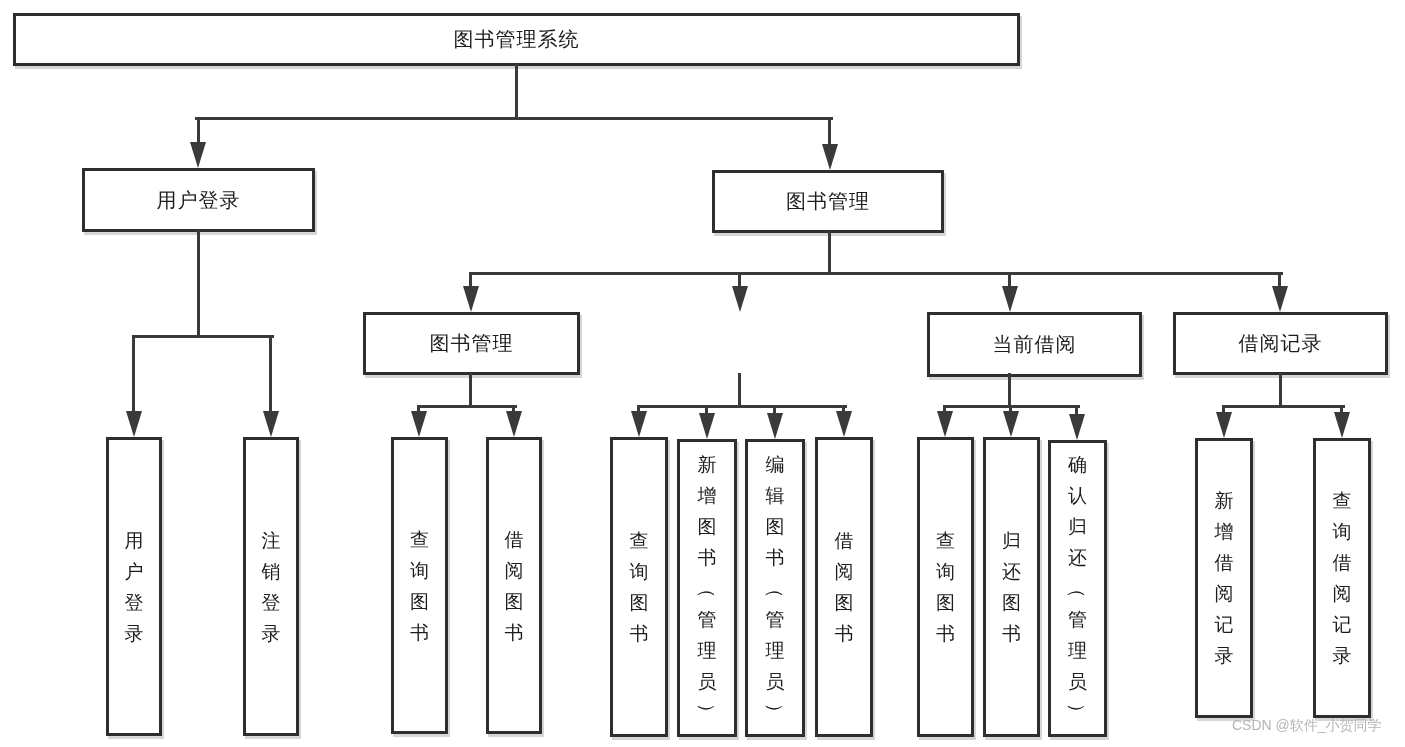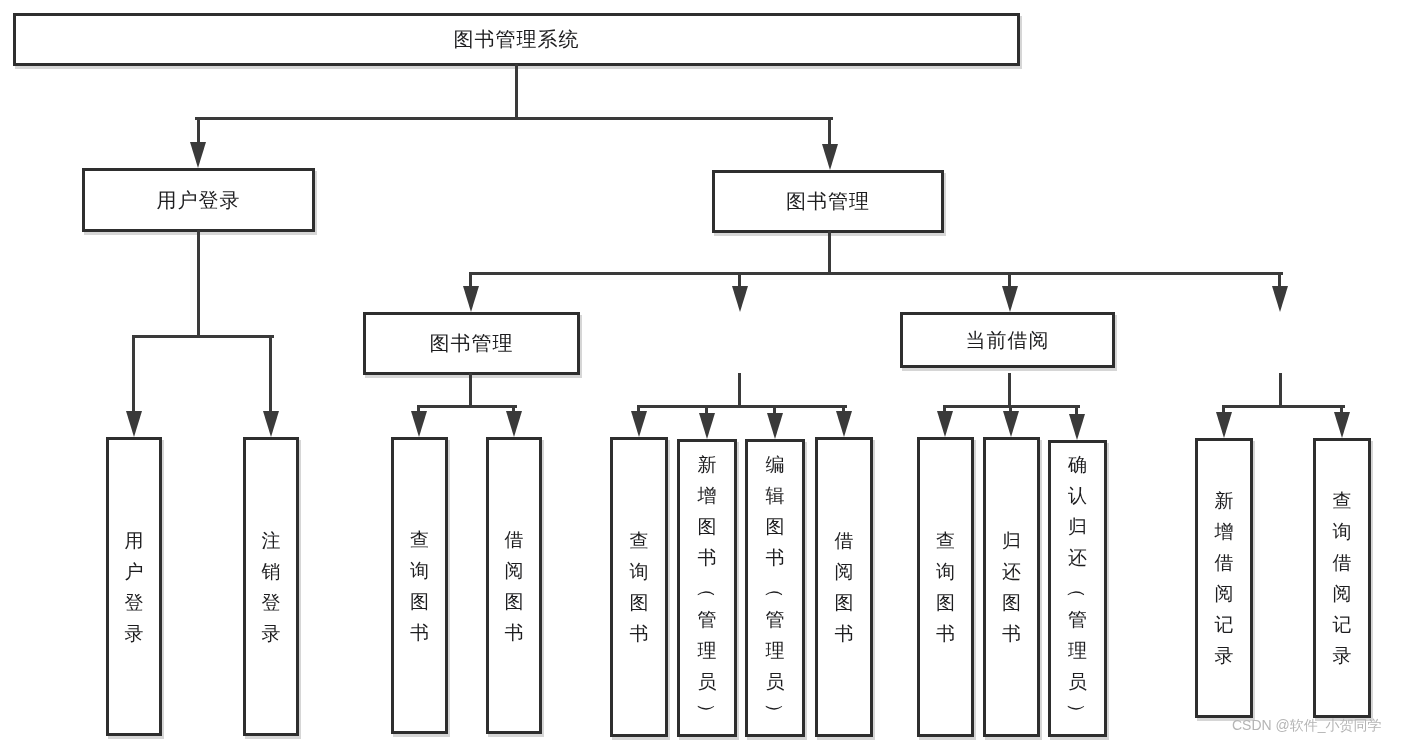--- a/index.html
+++ b/index.html
@@ -83,22 +83,25 @@
   <div class="vline" style="left:738px;top:272px;height:18px"></div>
   <div class="arrow" style="left:732px;top:286px"></div>
   <div class="vline" style="left:1008px;top:272px;height:18px"></div>
   <div class="arrow" style="left:1002px;top:286px"></div>
   <div class="vline" style="left:1278px;top:272px;height:18px"></div>
   <div class="arrow" style="left:1272px;top:286px"></div>
 
   <div class="node" style="left:363px;top:312px;width:217px;height:63px">
     <span class="hlabel">图书管理</span>
   </div>
-  <div class="node" style="left:900px;top:312px;width:215px;height:56px">
+  <div class="node" style="left:927px;top:312px;width:215px;height:65px">
     <span class="hlabel">当前借阅</span>
+  </div>
+  <div class="node" style="left:1173px;top:312px;width:215px;height:63px">
+    <span class="hlabel">借阅记录</span>
   </div>
 
   <div class="vline" style="left:469px;top:373px;height:34px"></div>
   <div class="hline" style="left:417px;top:405px;width:100px"></div>
   <div class="vline" style="left:417px;top:405px;height:10px"></div>
   <div class="arrow" style="left:411px;top:411px"></div>
   <div class="vline" style="left:512px;top:405px;height:10px"></div>
   <div class="arrow" style="left:506px;top:411px"></div>
 
   <div class="vline" style="left:738px;top:373px;height:34px"></div>

